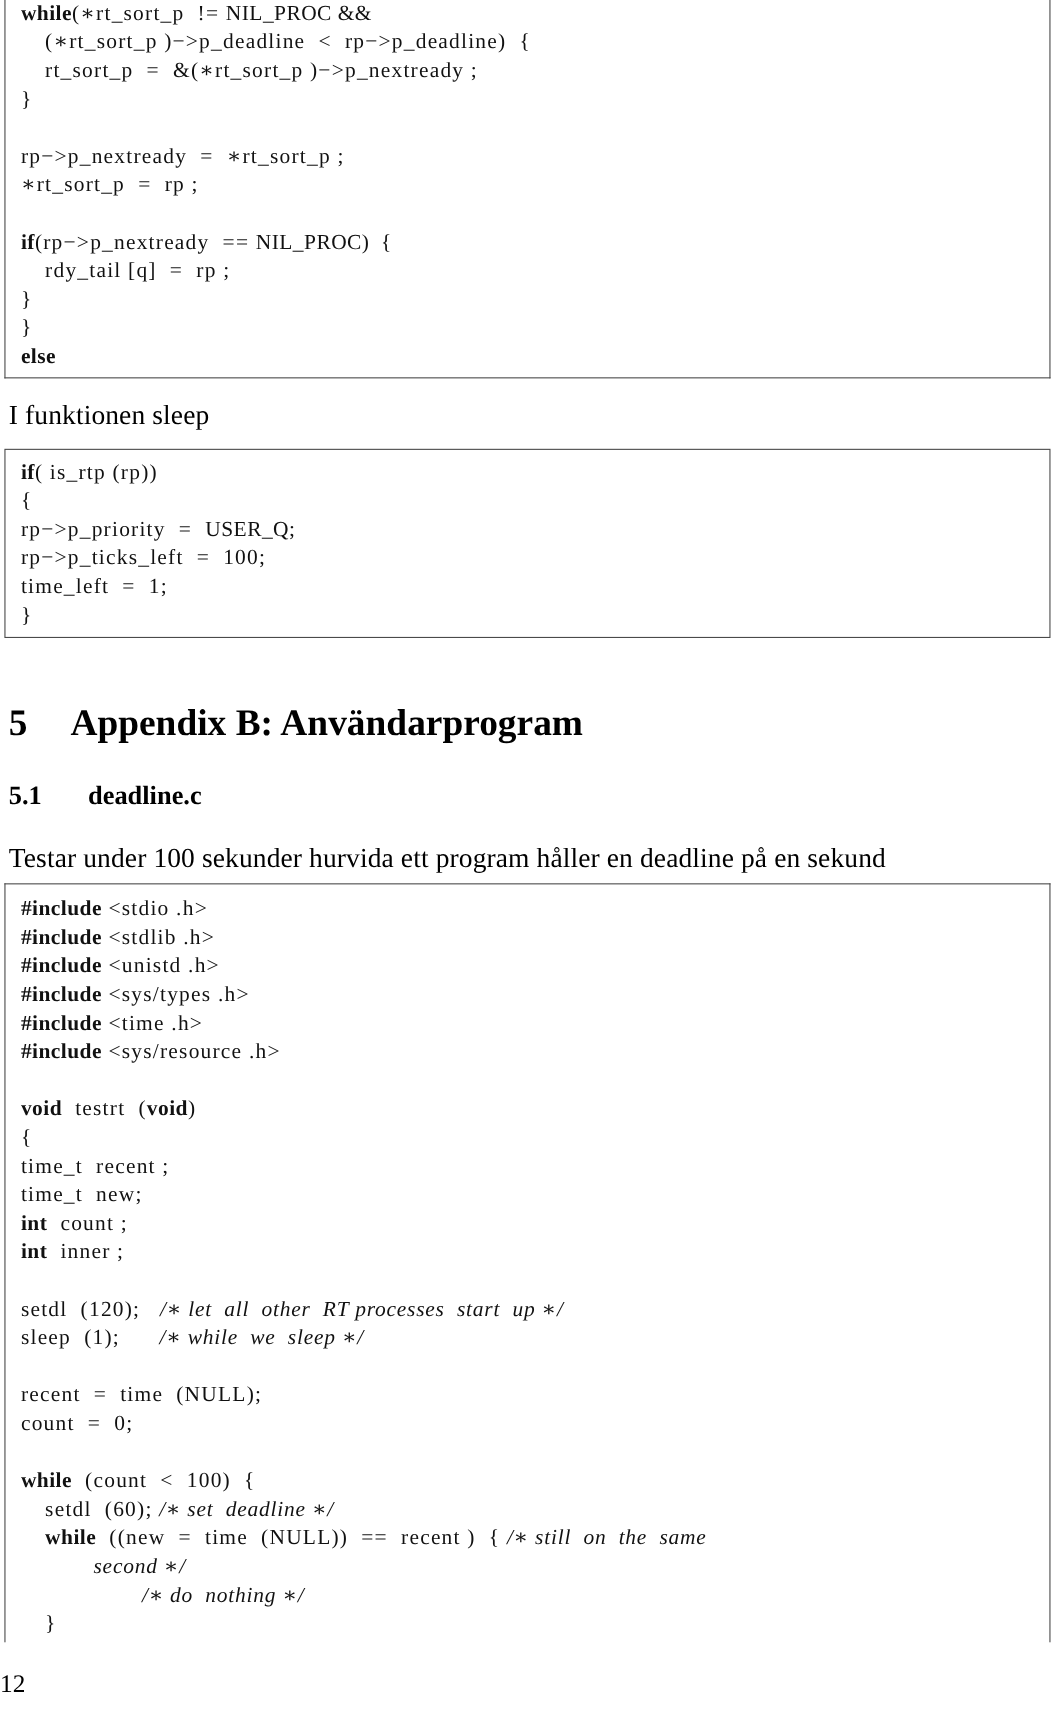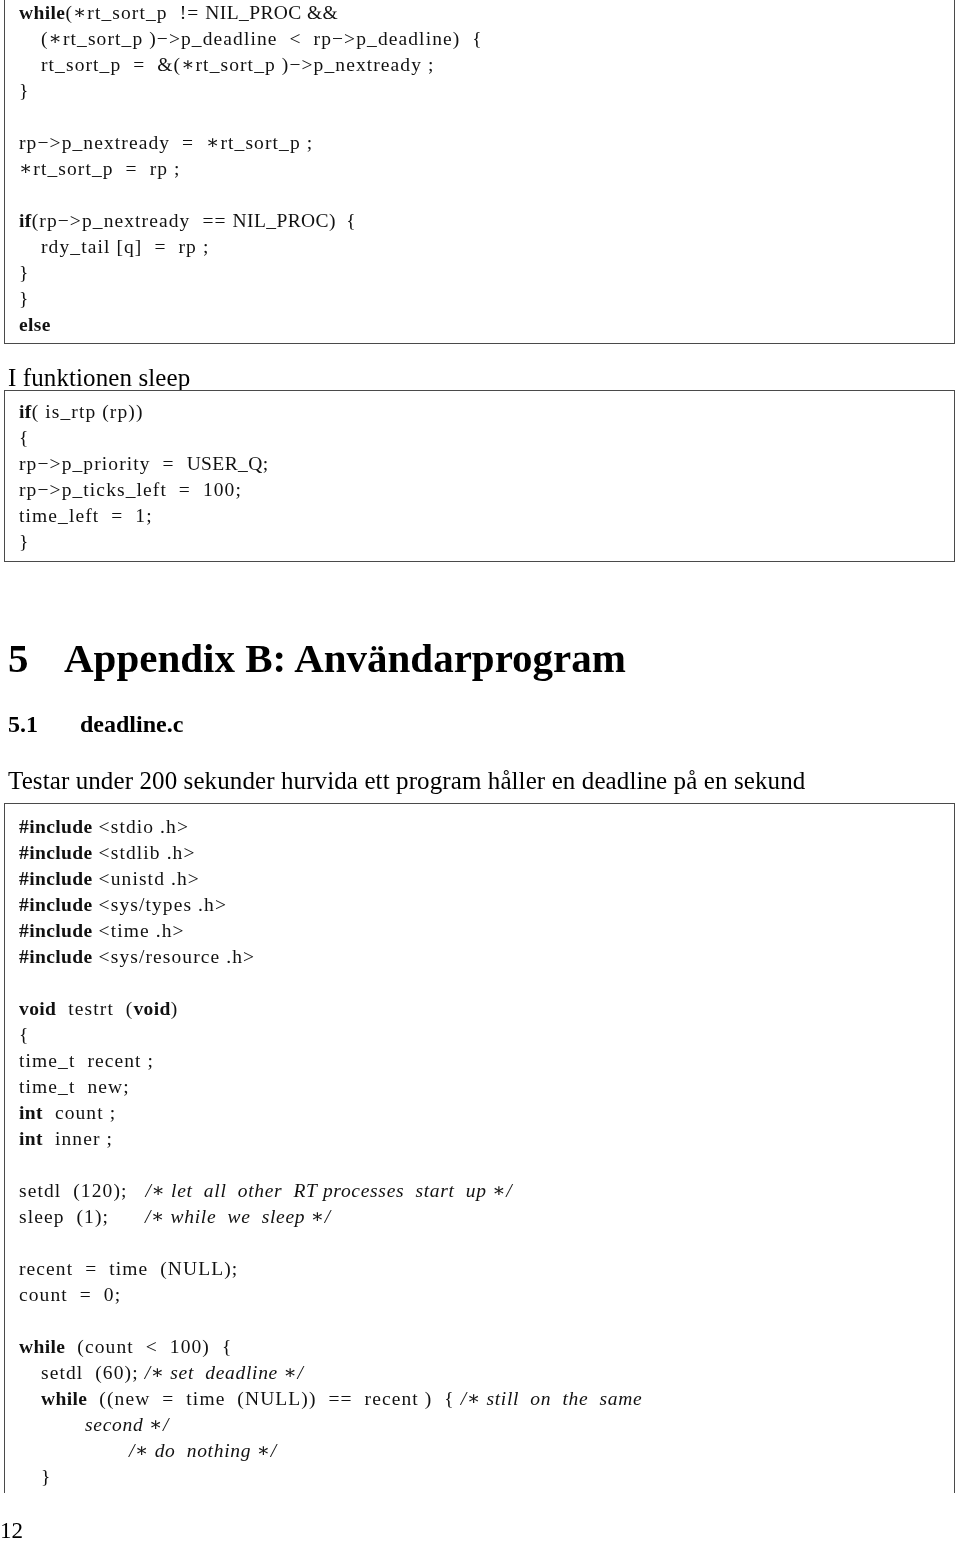--- a/index.html
+++ b/index.html
@@ -76,21 +76,21 @@
     font-size: 25px;
     line-height: 30px;
     letter-spacing: 0.1px;
     white-space: nowrap;
   }
 
   
   .h-section {
     position: absolute;
     left: 8px;
-    font-size: 41px;
+    font-size: 34px;
     font-weight: bold;
     line-height: 40px;
     white-space: nowrap;
   }
   .h-section .num {
     display: inline-block;
     width: 56px;
   }
   .h-sub {
     position: absolute;
@@ -117,33 +117,33 @@
 <body>
 
 <div class="page">
 
   <div class="codebox clipped-top" id="box1" style="top:-2px; height:346px;">
     <div class="code" id="code1" style="padding-top: 2px;"><span class="ln" style="padding-left: 0px;"><span class="kw">while</span><span class="id">(∗rt_sort_p  != </span><span class="plain">NIL_PROC &amp;&amp;</span></span><span class="ln" style="padding-left: 22px;"><span class="id">(∗rt_sort_p )−&gt;p_deadline  &lt;  rp−&gt;p_deadline)  {</span></span><span class="ln" style="padding-left: 22px;"><span class="id">rt_sort_p  =  &amp;(∗rt_sort_p )−&gt;p_nextready ;</span></span><span class="ln" style="padding-left: 0px;"><span class="id">}</span></span><span class="ln" style="padding-left: 0px;"><span class="id"></span></span><span class="ln" style="padding-left: 0px;"><span class="id">rp−&gt;p_nextready  =  ∗rt_sort_p ;</span></span><span class="ln" style="padding-left: 0px;"><span class="id">∗rt_sort_p  =  rp ;</span></span><span class="ln" style="padding-left: 0px;"><span class="id"></span></span><span class="ln" style="padding-left: 0px;"><span class="kw">if</span><span class="id">(rp−&gt;p_nextready  == </span><span class="plain">NIL_PROC)  {</span></span><span class="ln" style="padding-left: 22px;"><span class="id">rdy_tail [q]  =  rp ;</span></span><span class="ln" style="padding-left: 0px;"><span class="id">}</span></span><span class="ln" style="padding-left: 0px;"><span class="id">}</span></span><span class="ln" style="padding-left: 0px;"><span class="kw">else</span></span></div>
   </div>
 
   <div class="bodytext" style="top:363px;">I funktionen sleep</div>
 
-  <div class="codebox" id="box2" style="top:390px; height:172px;">
+  <div class="codebox" id="box2" style="top:408px; height:172px;">
     <div class="code" id="code2" style="padding-top: 8px;"><span class="ln" style="padding-left: 0px;"><span class="kw">if</span><span class="id">( is_rtp (rp))</span></span><span class="ln" style="padding-left: 0px;"><span class="id">{</span></span><span class="ln" style="padding-left: 0px;"><span class="id">rp−&gt;p_priority  =  </span><span class="plain">USER_Q;</span></span><span class="ln" style="padding-left: 0px;"><span class="id">rp−&gt;p_ticks_left  =  100;</span></span><span class="ln" style="padding-left: 0px;"><span class="id">time_left  =  1;</span></span><span class="ln" style="padding-left: 0px;"><span class="id">}</span></span></div>
   </div>
 
   <div class="h-section" style="top:638px;">
     <span class="num">5</span><span>Appendix B: Användarprogram</span>
   </div>
 
   <div class="h-sub" style="top:708px;">
     <span class="num">5.1</span><span>deadline.c</span>
   </div>
 
-  <div class="bodytext" style="top:766px;">Testar under 200 sekunder hurvida ett program håller en deadline på en sekund</div>
+  <div class="bodytext" style="top:766px;">Testar under 100 sekunder hurvida ett program håller en deadline på en sekund</div>
 
   <div class="codebox clipped-bottom" id="box3" style="top:803px; height:690px;">
     <div class="code" id="code3" style="padding-top: 10px;"><span class="ln" style="padding-left: 0px;"><span class="kw">#include</span><span class="id"> &lt;stdio .h&gt;</span></span><span class="ln" style="padding-left: 0px;"><span class="kw">#include</span><span class="id"> &lt;stdlib .h&gt;</span></span><span class="ln" style="padding-left: 0px;"><span class="kw">#include</span><span class="id"> &lt;unistd .h&gt;</span></span><span class="ln" style="padding-left: 0px;"><span class="kw">#include</span><span class="id"> &lt;sys/types .h&gt;</span></span><span class="ln" style="padding-left: 0px;"><span class="kw">#include</span><span class="id"> &lt;time .h&gt;</span></span><span class="ln" style="padding-left: 0px;"><span class="kw">#include</span><span class="id"> &lt;sys/resource .h&gt;</span></span><span class="ln" style="padding-left: 0px;"><span class="id"></span></span><span class="ln" style="padding-left: 0px;"><span class="kw">void</span><span class="id">  testrt  (</span><span class="kw">void</span><span class="id">)</span></span><span class="ln" style="padding-left: 0px;"><span class="id">{</span></span><span class="ln" style="padding-left: 0px;"><span class="id">time_t  recent ;</span></span><span class="ln" style="padding-left: 0px;"><span class="id">time_t  new;</span></span><span class="ln" style="padding-left: 0px;"><span class="kw">int</span><span class="id">  count ;</span></span><span class="ln" style="padding-left: 0px;"><span class="kw">int</span><span class="id">  inner ;</span></span><span class="ln" style="padding-left: 0px;"><span class="id"></span></span><span class="ln" style="padding-left: 0px;"><span class="id">setdl  (120);   </span><span class="cmt">/∗ let  all  other  RT processes  start  up ∗/</span></span><span class="ln" style="padding-left: 0px;"><span class="id">sleep  (1);      </span><span class="cmt">/∗ while  we  sleep ∗/</span></span><span class="ln" style="padding-left: 0px;"><span class="id"></span></span><span class="ln" style="padding-left: 0px;"><span class="id">recent  =  time  (NULL);</span></span><span class="ln" style="padding-left: 0px;"><span class="id">count  =  0;</span></span><span class="ln" style="padding-left: 0px;"><span class="id"></span></span><span class="ln" style="padding-left: 0px;"><span class="kw">while</span><span class="id">  (count  &lt;  100)  {</span></span><span class="ln" style="padding-left: 22px;"><span class="id">setdl  (60); </span><span class="cmt">/∗ set  deadline ∗/</span></span><span class="ln" style="padding-left: 22px;"><span class="kw">while</span><span class="id">  ((new  =  time  (NULL))  ==  recent )  { </span><span class="cmt">/∗ still  on  the  same</span></span><span class="ln" style="padding-left: 66px;"><span class="cmt">second ∗/</span></span><span class="ln" style="padding-left: 110px;"><span class="cmt">/∗ do  nothing ∗/</span></span><span class="ln" style="padding-left: 22px;"><span class="id">}</span></span></div>
   </div>
 
   <div class="pagenum" style="top:1518px;">12</div>
 
 </div>
 
 </body></html>

